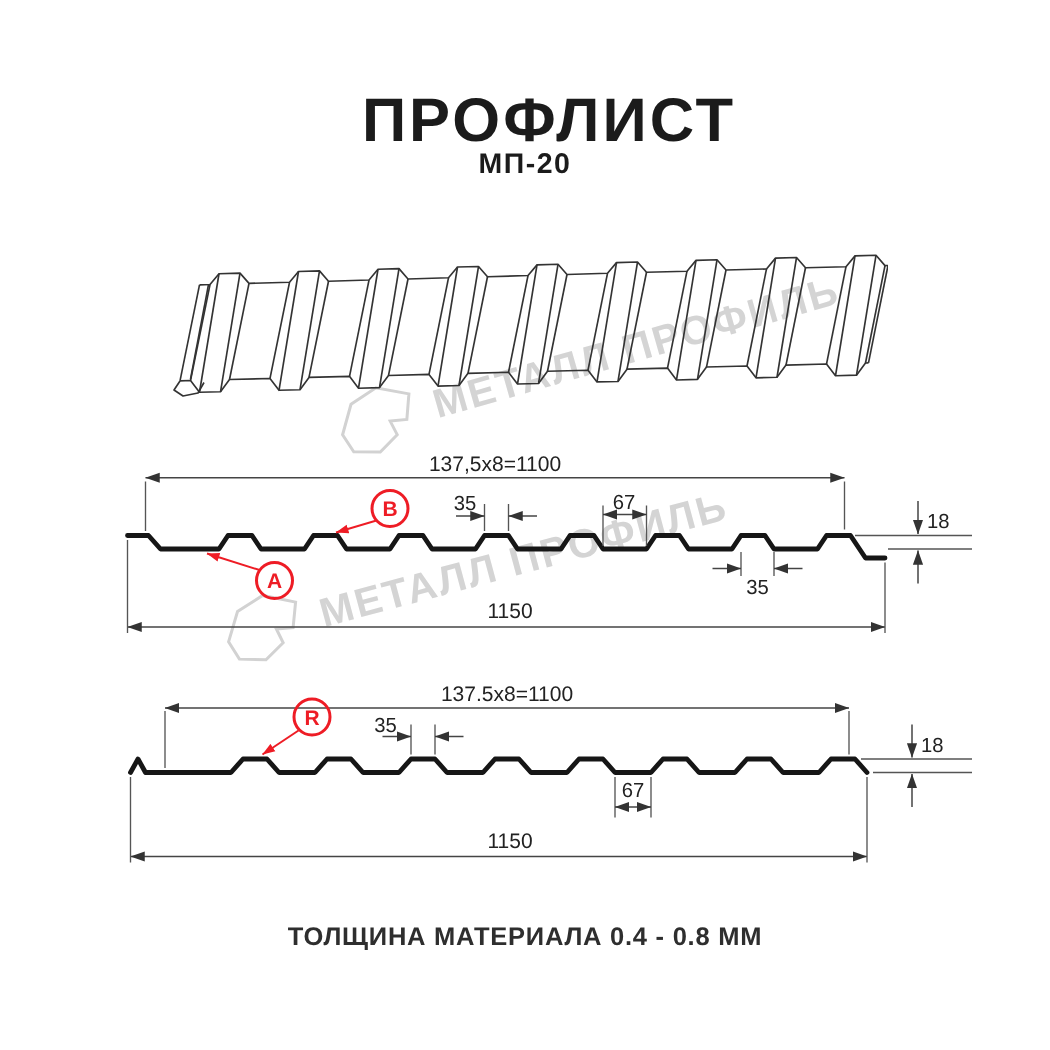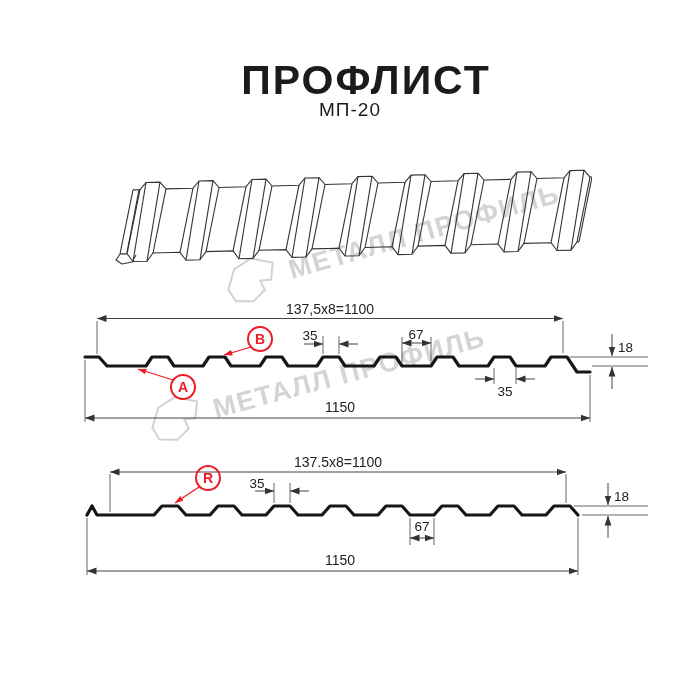--- a/index.html
+++ b/index.html
@@ -1,21 +1,21 @@
 <!DOCTYPE html>
 <html><head>
 <meta charset="utf-8">
 <style>
   html,body{margin:0;padding:0;background:#fff;}
   #stage{position:relative;width:700px;height:700px;background:#ffffff;overflow:hidden;
          font-family:"Liberation Sans",sans-serif;}
   .title{position:absolute;left:0;top:57px;width:700px;text-align:center;
          font-size:41px;font-weight:bold;letter-spacing:2px;color:#1b1b1b;padding-left:16px;}
   .subtitle{position:absolute;left:0;top:99px;width:700px;text-align:center;
-         font-size:19px;font-weight:normal;letter-spacing:1px;color:#1b1b1b;}
+         font-size:19px;font-weight:bold;letter-spacing:1px;color:#1b1b1b;}
   .footer-note{position:absolute;left:0;top:615px;width:700px;text-align:center;
          font-size:17px;font-weight:bold;letter-spacing:0.5px;color:#2e2e2e;}
   .wm{position:absolute;display:flex;align-items:center;gap:10px;color:#d4d4d4;
       font-weight:bold;font-size:27px;letter-spacing:1.5px;white-space:nowrap;
       transform-origin:0 50%;z-index:1;}
   .wm svg{flex:0 0 auto;}
   .wm-logo{stroke:#d2d2d2;fill:none;stroke-width:2;}
   #wm1{left:224px;top:265px;transform:rotate(-16deg);}
   #wm2{left:148px;top:403px;transform:rotate(-15deg);}
   svg.layer{position:absolute;left:0;z-index:2;}
@@ -217,13 +217,14 @@
     <line class="extline" x1="87" y1="73" x2="87" y2="130"></line>
     <line class="extline" x1="578" y1="73" x2="578" y2="130"></line>
 
     <g class="callout">
       <line class="leader" x1="199" y1="42" x2="175" y2="58" marker-end="url(#arrBr)"></line>
       <circle cx="208" cy="33" r="12"></circle>
       <text x="208" y="38">R</text>
     </g>
   </svg>
 
+  <div class="footer-note">ТОЛЩИНА МАТЕРИАЛА 0.4 - 0.8 ММ</div>
 </div>
 
 </body></html>

